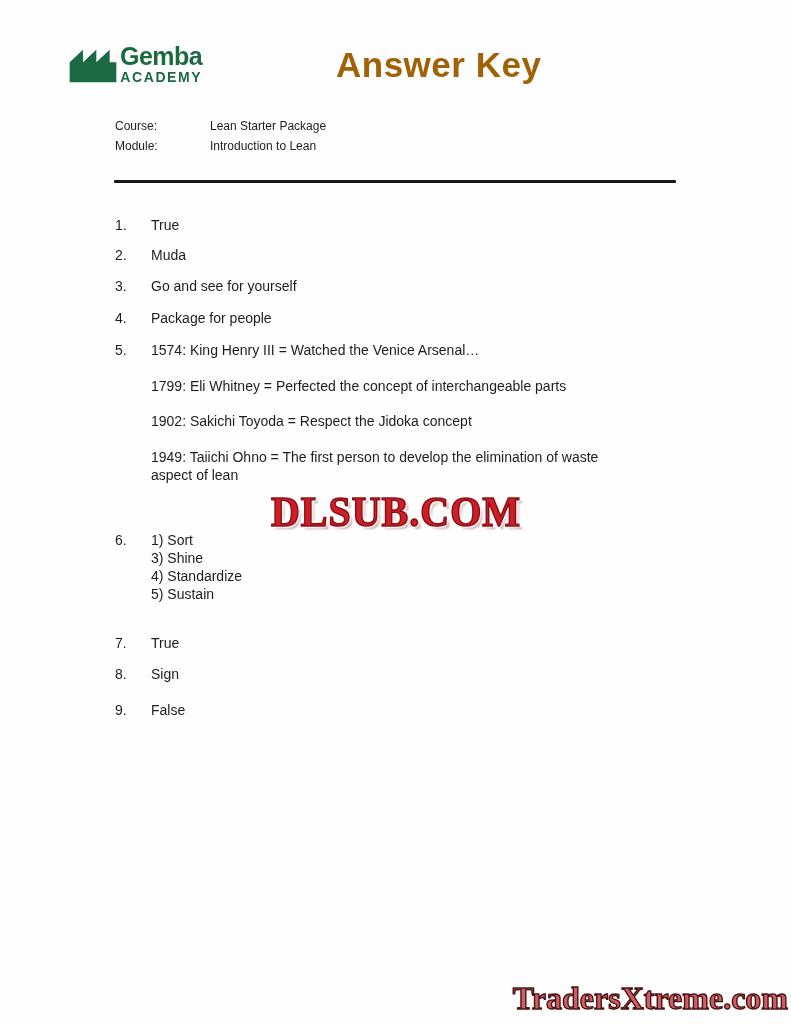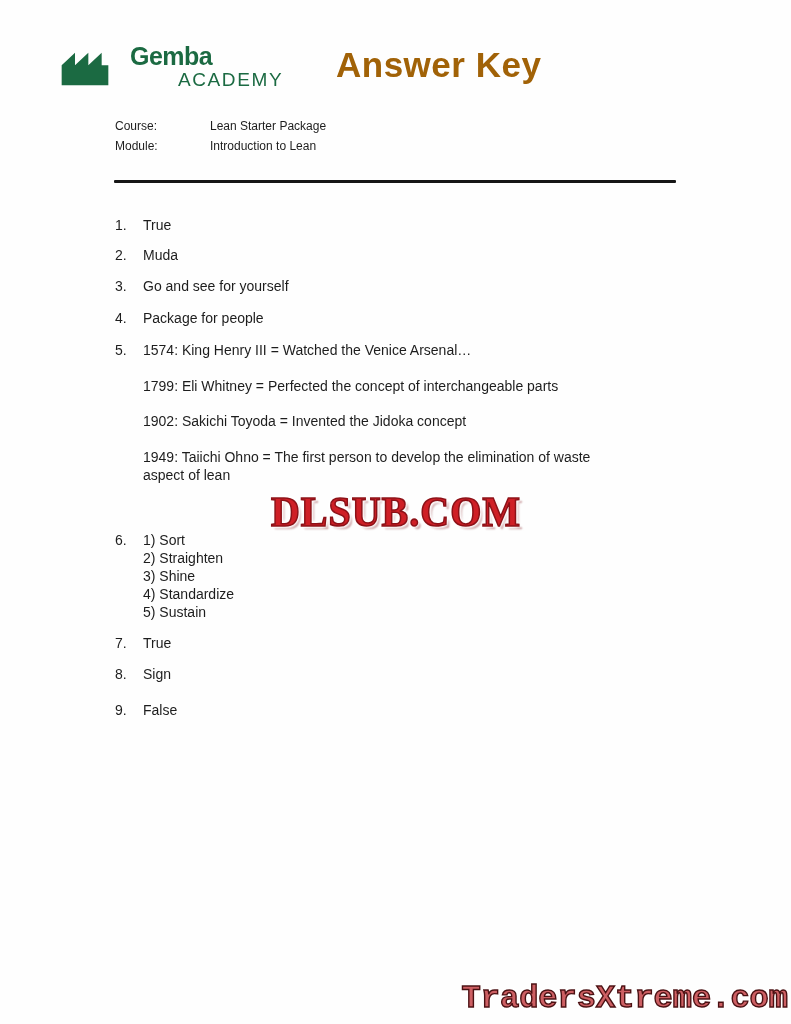--- a/index.html
+++ b/index.html
@@ -7,25 +7,25 @@
     position:relative;
     width:791px;height:1024px;
     background:#fefefe;
     margin:0 auto;
     font-family:"Liberation Sans", sans-serif;
     color:#1d1d1d;
     overflow:hidden;
   }
 
   
-  .logo{position:absolute;left:60px;top:44px;display:flex;align-items:center;gap:20px;}
+  .logo{position:absolute;left:68px;top:44px;display:flex;align-items:center;gap:2px;text-align:right;}
   .logo .factory{width:50px;height:40px;color:#1b6a42;}
   .logo .brandtext{display:flex;flex-direction:column;line-height:1;color:#1b6a42;}
   .logo .brand{font-size:25px;font-weight:bold;letter-spacing:-0.5px;}
-  .logo .sub{font-size:19px;font-weight:normal;letter-spacing:1.6px;margin-top:1px;margin-left:48px;}
+  .logo .sub{font-size:14px;font-weight:bold;letter-spacing:1.6px;margin-top:1px;}
 
   
   .doc-title{
     position:absolute;left:336px;top:45px;
     font-size:35px;font-weight:bold;color:#a16207;
     letter-spacing:0.5px;white-space:nowrap;
   }
 
   
   .wm-top{
@@ -43,21 +43,21 @@
   .meta-label{width:95px;}
   .rule{
     position:absolute;left:114px;top:180px;width:562px;height:3px;
     background:#161616;border-radius:1px;
   }
 
   
   .answers{position:absolute;left:115px;top:0;width:566px;}
   .ans-row{position:absolute;left:0;width:100%;}
   .ans-num{position:absolute;left:0;top:0;font-size:14px;line-height:18px;}
-  .ans-body{margin-left:28px;font-size:14px;line-height:18px;}
+  .ans-body{margin-left:36px;font-size:14px;line-height:18px;}
   .ans-para{margin:0 0 17.5px 0;}
   .ans-para:last-child{margin-bottom:0;}
   .ans-1{top:216px}.ans-2{top:246px}.ans-3{top:277px}.ans-4{top:309px}
   .ans-5{top:341px}.ans-6{top:531px}.ans-7{top:634px}.ans-8{top:665px}.ans-9{top:701px}
 
   
   .wm-center{
     position:absolute;left:254px;top:486px;width:284px;height:50px;
     display:flex;align-items:center;justify-content:center;
     font-family:"Liberation Serif", serif;
@@ -67,21 +67,21 @@
     text-shadow:
       0 0 2px #ffffff, 0 0 4px #ffffff, 2px 2px 3px #ffffff,
       -2px -2px 3px #ffffff, 2px -2px 3px #ffffff, -2px 2px 3px #ffffff,
       3px 3px 2px rgba(120,10,14,0.55);
     transform:scaleY(1.05);
   }
 
   
   .wm-bottom{
     position:absolute;right:3px;top:980px;
-    font-family:Liberation Mono, monospace;
+    font-family:Liberation Serif, serif;
     font-size:32px;font-weight:bold;letter-spacing:0px;white-space:nowrap;
     color:#cd5f63;
     -webkit-text-stroke:1.4px #4a1012;
     text-shadow:
       0 0 2px #ffffff, 0 0 4px #ffffff, 2px 2px 3px #ffffff,
       -2px -2px 3px #ffffff, 2px -2px 3px #ffffff, -2px 2px 3px #ffffff;
   }
 </style>
 </head>
 <body>
@@ -150,34 +150,33 @@
       <div class="ans-row ans-5">
         <div class="ans-num">5.</div>
         <div class="ans-body">
           <div class="ans-para">
             <div class="ans-line">1574: King Henry III = Watched the Venice Arsenal…</div>
           </div>
           <div class="ans-para">
             <div class="ans-line">1799: Eli Whitney = Perfected the concept of interchangeable parts</div>
           </div>
           <div class="ans-para">
-            <div class="ans-line">1902: Sakichi Toyoda = Invented the Jidoka concept</div>
+            <div class="ans-line">1902: Sakichi Toyoda = Respect the Jidoka concept</div>
           </div>
           <div class="ans-para">
             <div class="ans-line">1949: Taiichi Ohno = The first person to develop the elimination of waste</div>
             <div class="ans-line">aspect of lean</div>
           </div>
         </div>
       </div>
       <div class="ans-row ans-6">
         <div class="ans-num">6.</div>
         <div class="ans-body">
           <div class="ans-para">
             <div class="ans-line">1) Sort</div>
-            <div class="ans-line">2) Straighten</div>
             <div class="ans-line">3) Shine</div>
             <div class="ans-line">4) Standardize</div>
             <div class="ans-line">5) Sustain</div>
           </div>
         </div>
       </div>
       <div class="ans-row ans-7">
         <div class="ans-num">7.</div>
         <div class="ans-body">
           <div class="ans-para">

